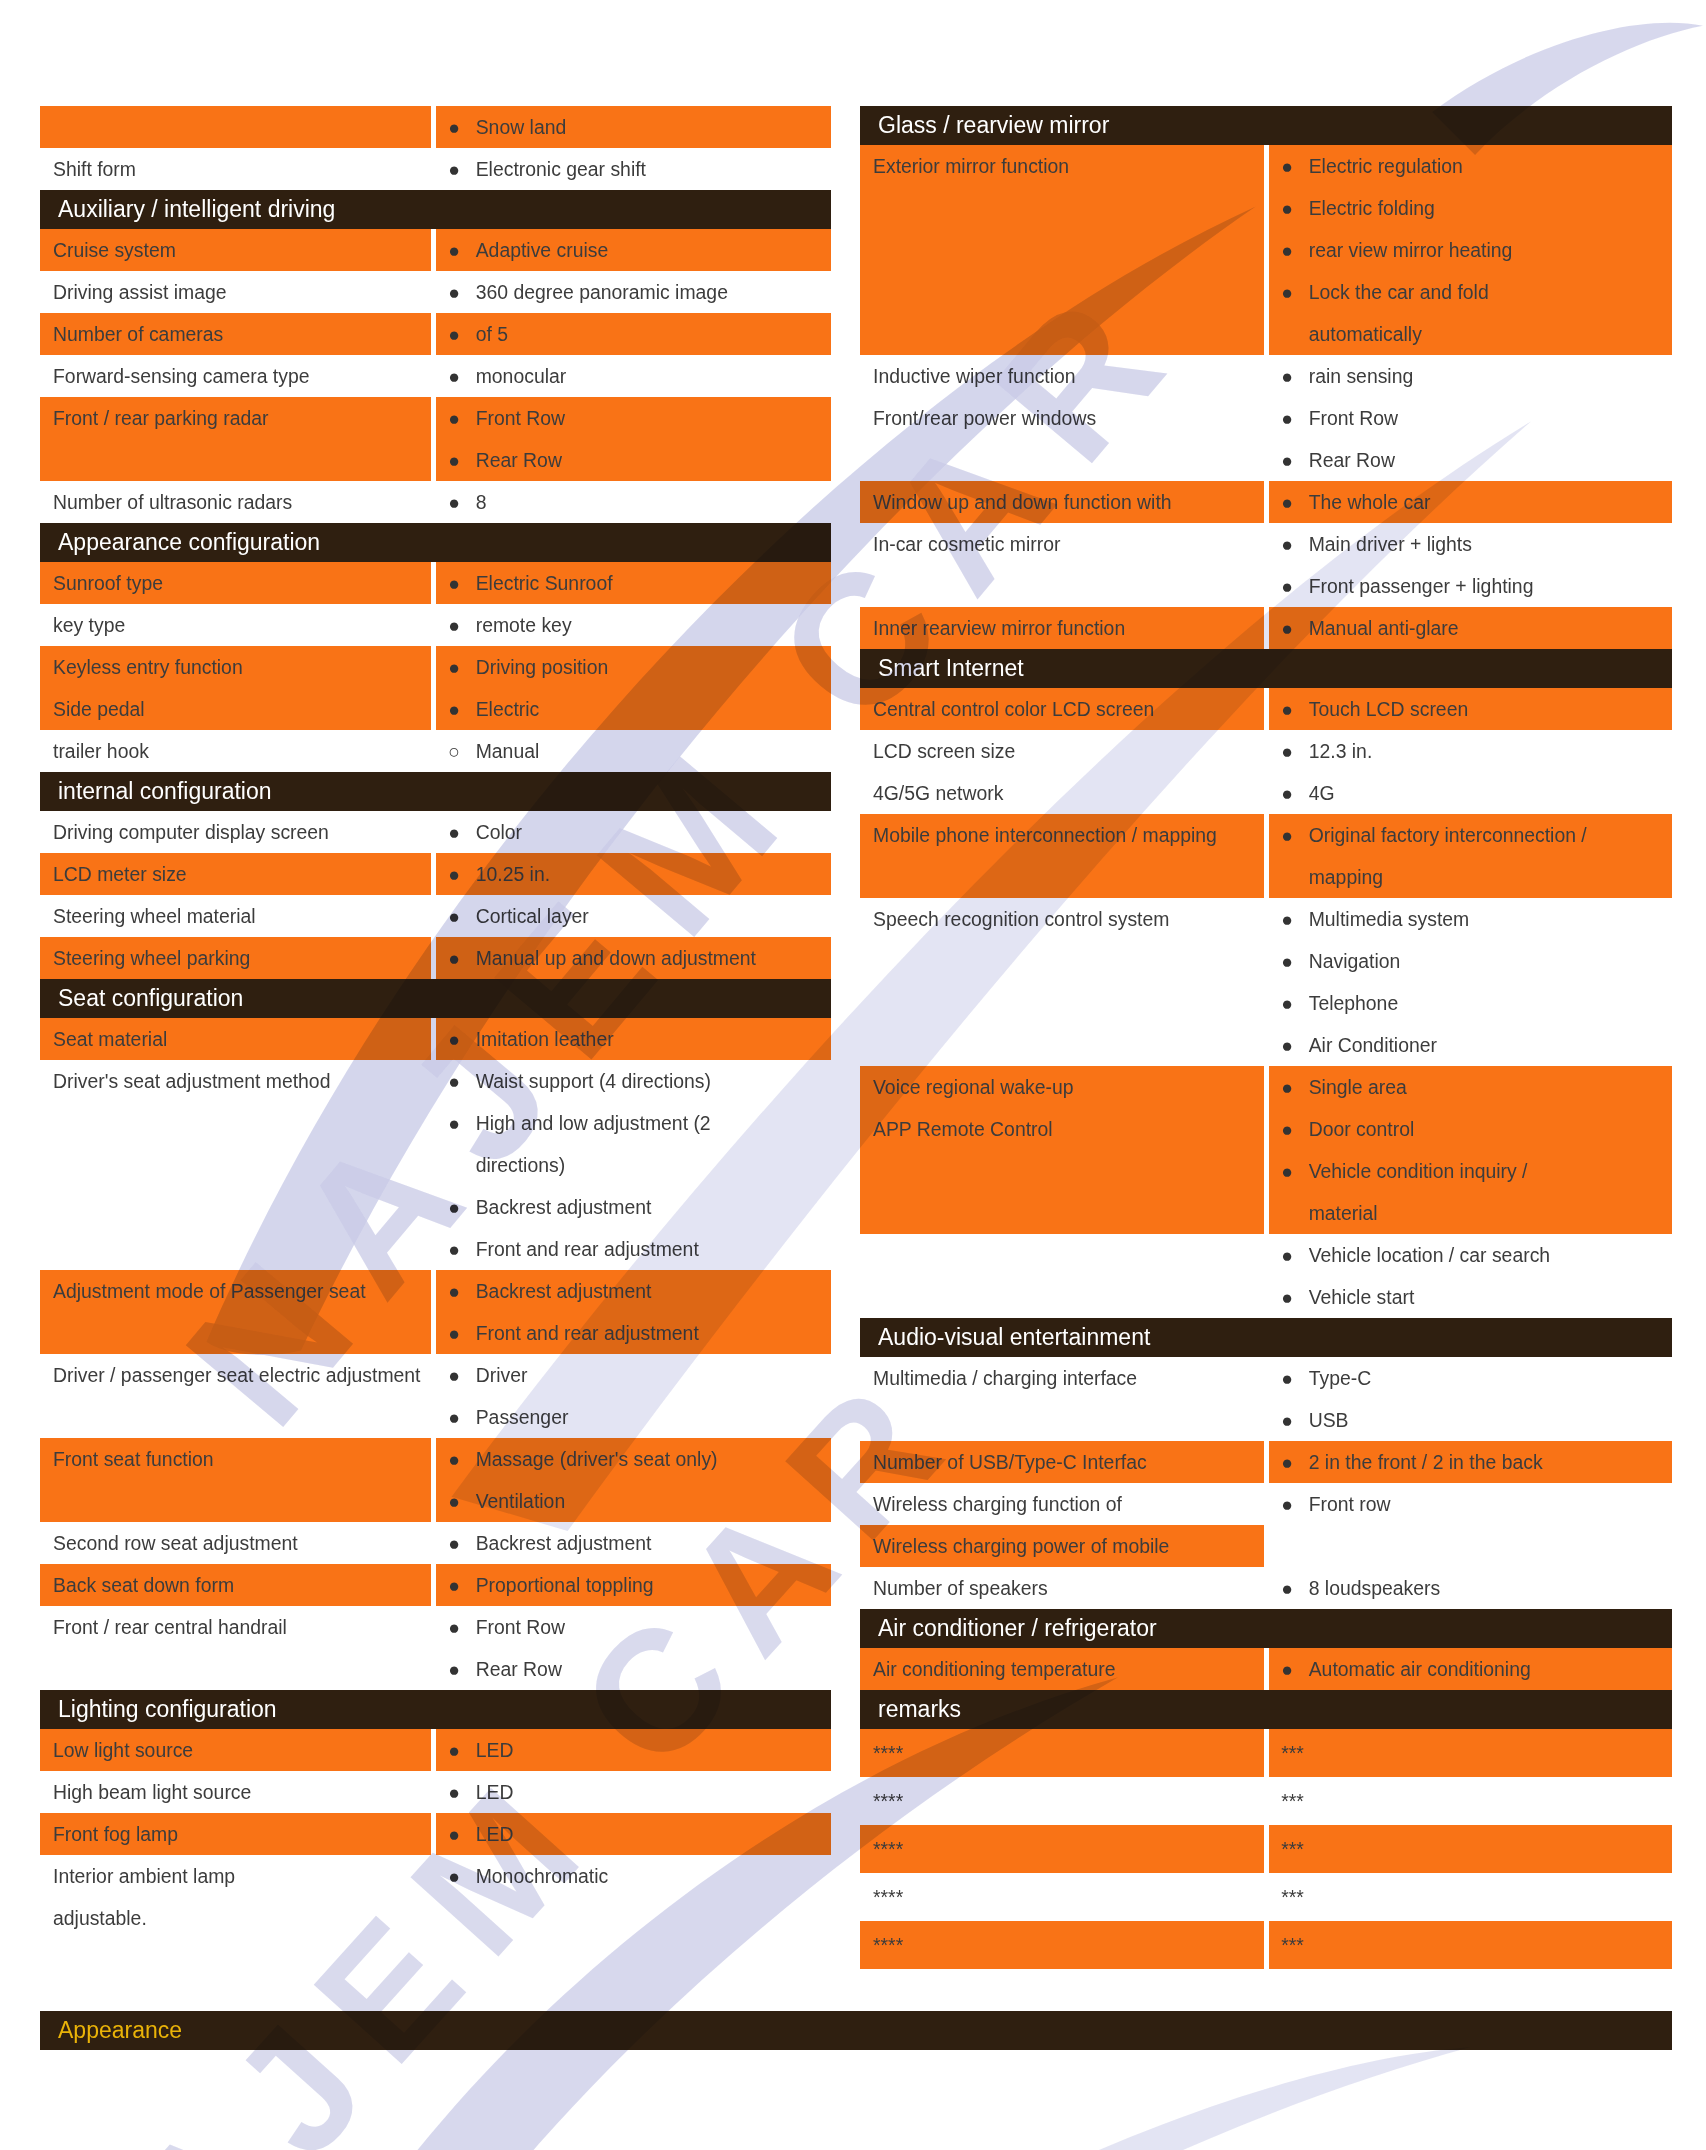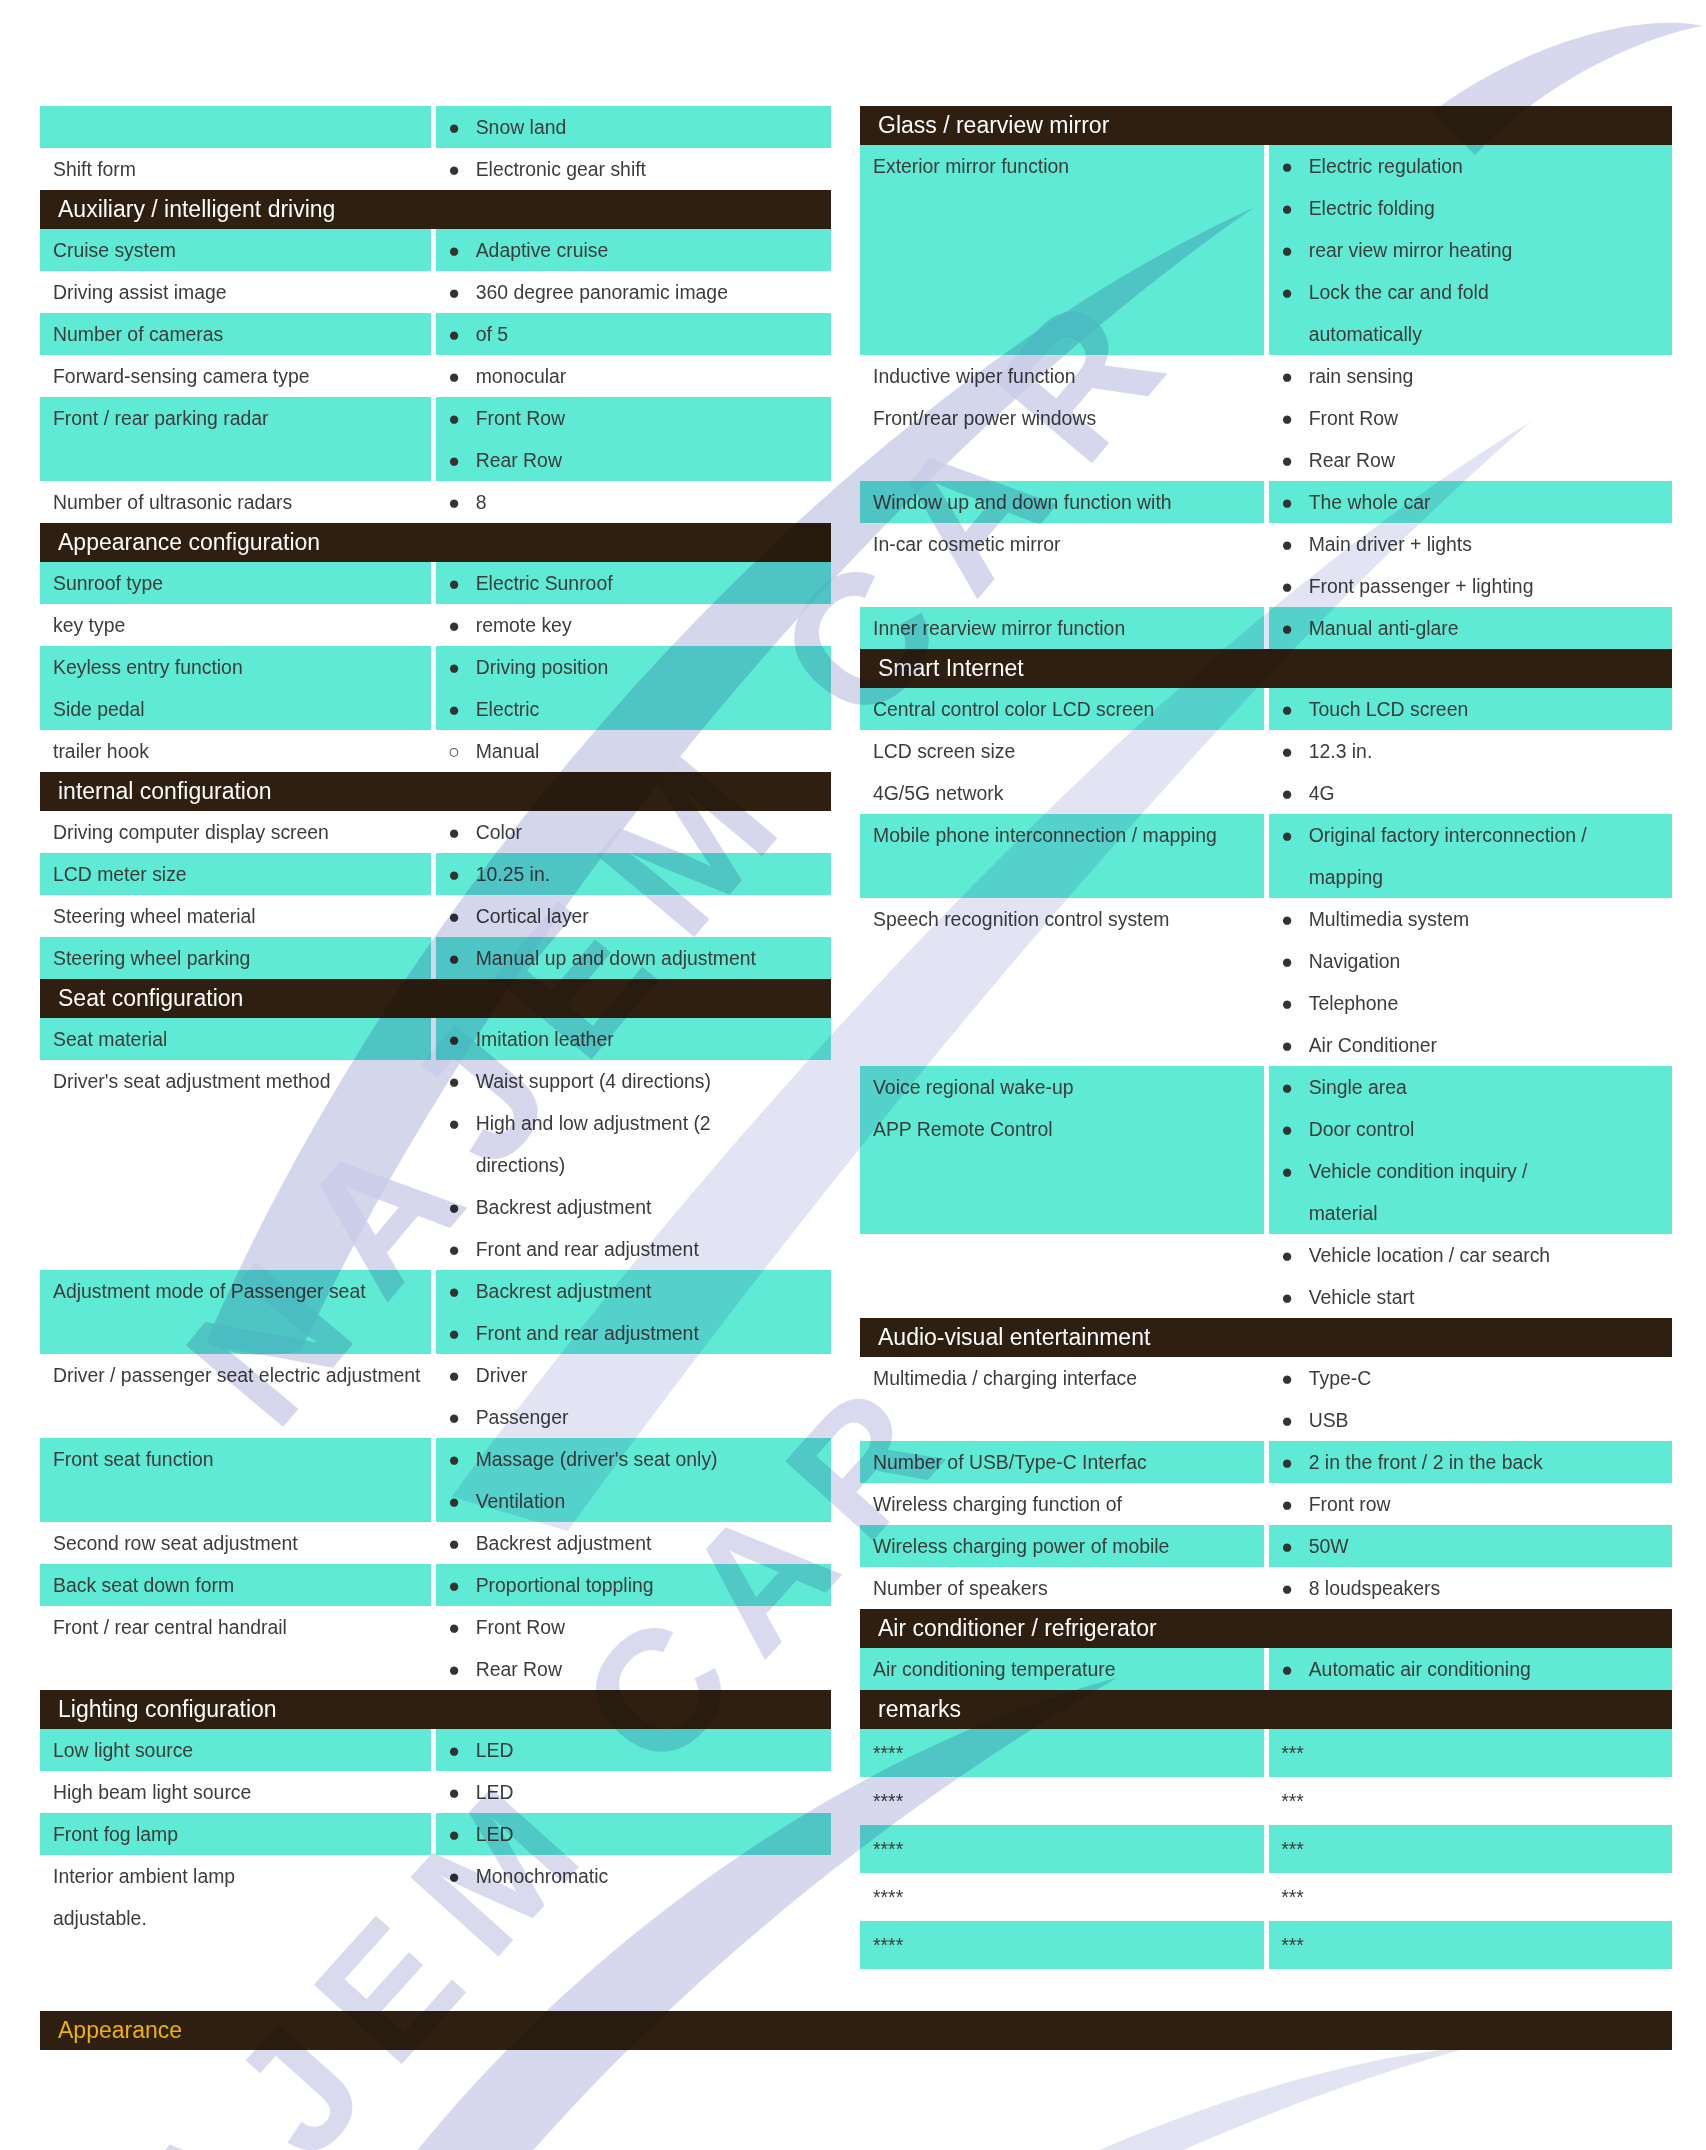--- a/index.html
+++ b/index.html
@@ -8,21 +8,21 @@
   .col{position:absolute;top:106px;}
   #col-left{left:40px;width:791px;}
   #col-right{left:860px;width:812px;}
   .sec{height:39px;line-height:39px;background:#2f1f10;color:#ffffff;
        font-size:23px;padding-left:18px;box-sizing:border-box;overflow:hidden;}
   .row{display:flex;align-items:stretch;}
   .cell{box-sizing:border-box;}
   .lab{width:391px;margin-right:5.2px;padding:0 7.7px 0 13px;font-size:19.4px;line-height:42px;}
   #col-right .lab{width:404px;}
   .val{flex:1;padding:0 6px 0 12px;font-size:19.4px;}
-  .g{background:#5eead4;}
+  .g{background:#f97316;}
   .w{background:#ffffff;}
   .line{line-height:42px;padding-left:27.5px;text-indent:-27.5px;}
   .line .blt{display:inline-block;width:27.5px;text-indent:0;color:#333333;}
   .line.cont{text-indent:0;}
   .line.plain{padding-left:0;text-indent:0;}
   .remark .lab,.remark .line{line-height:48px;}
   #appearance-bar{position:absolute;left:40px;top:2011px;width:1632px;height:39px;
        line-height:39px;background:#2f1f10;color:#eab308;font-size:23px;
        padding-left:18px;box-sizing:border-box;}
   #watermark{position:absolute;left:0;top:0;z-index:10;pointer-events:none;
@@ -342,23 +342,20 @@
         </div>
       </div>
       <div class="row">
         <div class="cell lab w">Wireless charging function of</div>
         <div class="cell val w">
           <div class="line"><span class="blt">●</span><span>Front row</span></div>
         </div>
       </div>
       <div class="row">
         <div class="cell lab g">Wireless charging power of mobile</div>
-        <div class="cell val g">
-          <div class="line"><span class="blt">●</span><span>50W</span></div>
-        </div>
       </div>
       <div class="row">
         <div class="cell lab w">Number of speakers</div>
         <div class="cell val w">
           <div class="line"><span class="blt">●</span><span>8 loudspeakers</span></div>
         </div>
       </div>
       <div class="sec">Air conditioner / refrigerator</div>
       <div class="row">
         <div class="cell lab g">Air conditioning temperature</div>

